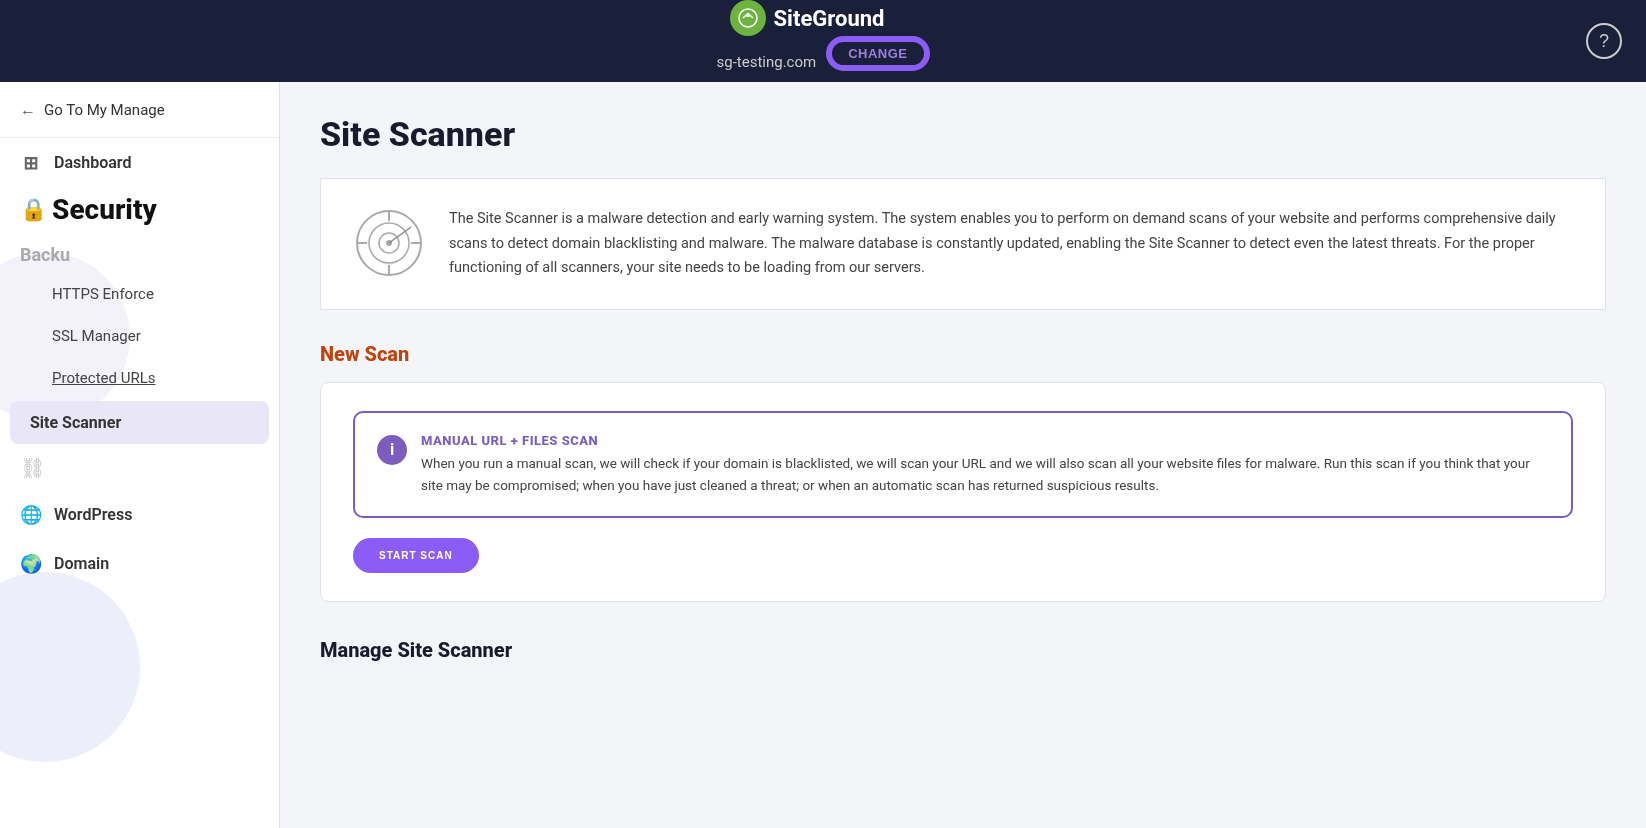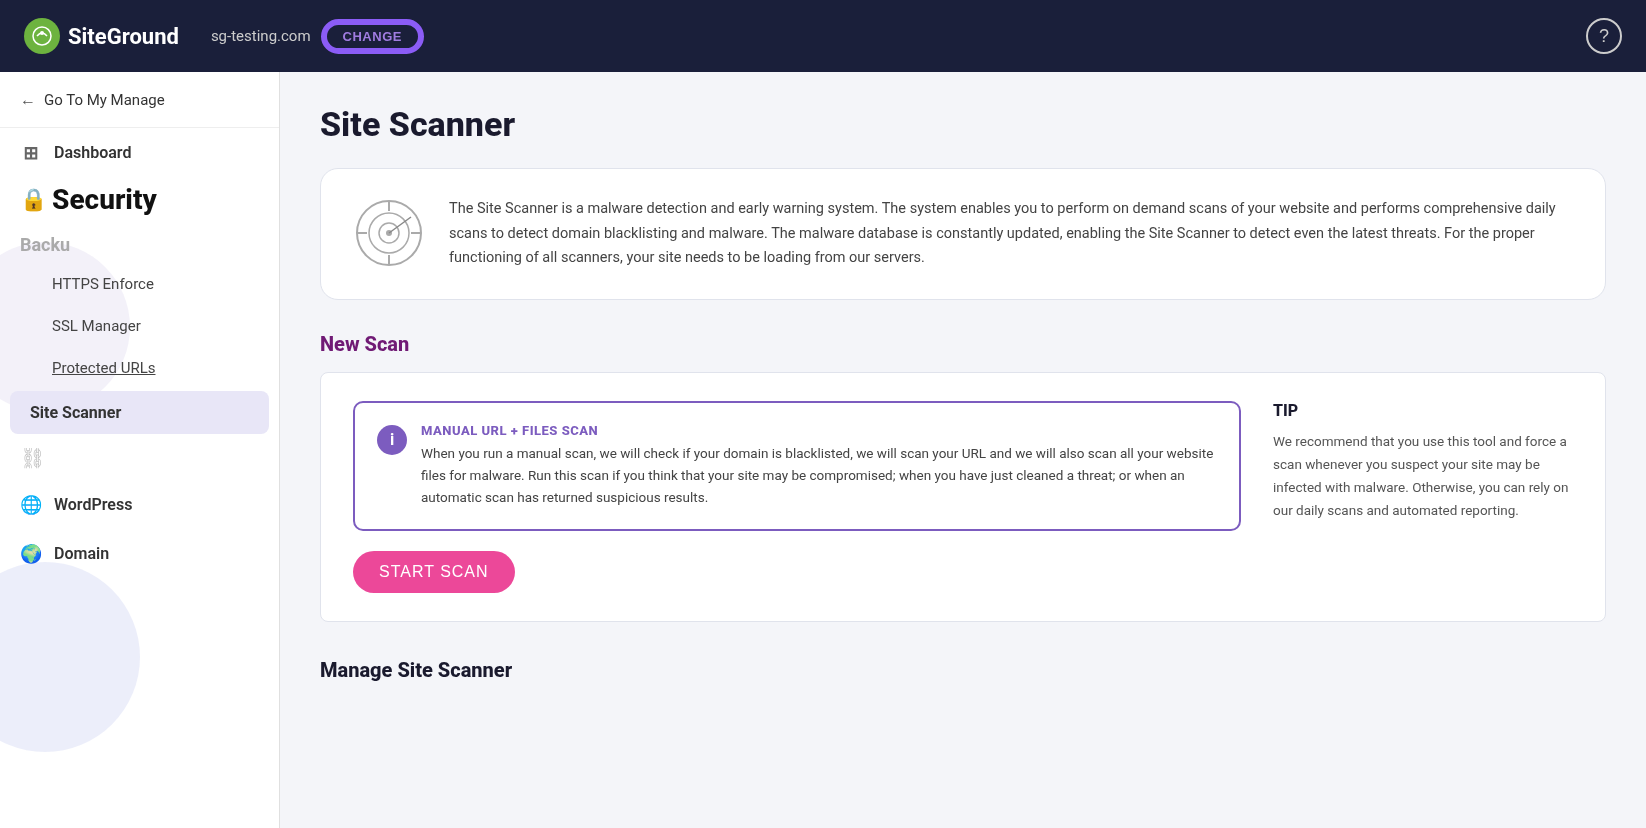--- a/index.html
+++ b/index.html
@@ -1,26 +1,27 @@
 <!DOCTYPE html>
 <html><head>
   <meta charset="utf-8">
   <style>
     * { margin: 0; padding: 0; box-sizing: border-box; }
     body { font-family: -apple-system, BlinkMacSystemFont, 'Segoe UI', Roboto, sans-serif; background: #f0f2f5; display: flex; flex-direction: column; height: 828px; overflow: hidden; }
 
     
     .header {
       background: #1a1f3a;
-      height: 72px;
+      height: 82px;
       display: flex;
       align-items: center;
       padding: 0 24px;
       flex-shrink: 0;
       position: relative;
+      flex-direction: column;
     }
     .logo {
       display: flex;
       align-items: center;
       gap: 8px;
       color: white;
       font-size: 22px;
       font-weight: 700;
       margin-right: 32px;
     }
@@ -31,21 +32,21 @@
       border-radius: 50%;
       display: flex;
       align-items: center;
       justify-content: center;
       color: white;
       font-size: 14px;
       font-weight: 900;
     }
     .domain-badge {
       display: flex;
-      align-items: center;
+      align-items: flex-end;
       gap: 10px;
       color: #ccc;
       font-size: 15px;
     }
     .change-btn {
       background: transparent;
       border: 6px solid #8b5cf6;
       color: #a07ce0;
       padding: 4px 16px;
       border-radius: 20px;
@@ -156,21 +157,21 @@
       background: #f4f5f9;
     }
     .page-title {
       font-size: 34px;
       font-weight: 800;
       color: #1a1a2e;
       margin-bottom: 24px;
     }
     .info-card {
       background: #fff;
-      border-radius: 18px;
+      border-radius: 0;
       padding: 28px 32px;
       display: flex;
       align-items: flex-start;
       gap: 24px;
       margin-bottom: 32px;
       border: 1px solid #e0e3ec;
     }
     .scanner-icon {
       width: 72px;
       height: 72px;
@@ -178,21 +179,21 @@
     }
     .info-text {
       font-size: 14.5px;
       color: #444;
       line-height: 1.7;
     }
 
     .section-title {
       font-size: 20px;
       font-weight: 800;
-      color: #701a75;
+      color: #c2410c;
       margin-bottom: 16px;
     }
     .scan-area {
       background: #fff;
       border-radius: 8px;
       padding: 28px 32px;
       margin-bottom: 32px;
       border: 1px solid #e0e3ec;
       display: flex;
       gap: 32px;
@@ -228,27 +229,27 @@
       letter-spacing: 0.5px;
       margin-bottom: 4px;
       text-transform: uppercase;
     }
     .scan-type-desc {
       font-size: 13.5px;
       color: #444;
       line-height: 1.65;
     }
     .start-scan-btn {
-      background: #ec4899;
+      background: #8b5cf6;
       color: #fff;
       border: none;
       padding: 12px 26px;
       border-radius: 24px;
-      font-size: 16px;
-      font-weight: 400;
+      font-size: 10px;
+      font-weight: 700;
       letter-spacing: 1px;
       cursor: pointer;
       text-transform: uppercase;
     }
 
     .tip-box { width: 300px; flex-shrink: 0; }
     .tip-title {
       font-size: 16px;
       font-weight: 800;
       color: #1a1a2e;
@@ -361,21 +362,17 @@
       <div class="scan-options">
         <div class="scan-option-card">
           <div class="info-circle">i</div>
           <div>
             <div class="scan-type-label">MANUAL URL + FILES SCAN</div>
             <div class="scan-type-desc">When you run a manual scan, we will check if your domain is blacklisted, we will scan your URL and we will also scan all your website files for malware. Run this scan if you think that your site may be compromised; when you have just cleaned a threat; or when an automatic scan has returned suspicious results.</div>
           </div>
         </div>
         <button class="start-scan-btn">START SCAN</button>
       </div>
-      <div class="tip-box">
-        <div class="tip-title">TIP</div>
-        <div class="tip-text">We recommend that you use this tool and force a scan whenever you suspect your site may be infected with malware. Otherwise, you can rely on our daily scans and automated reporting.</div>
-      </div>
     </div>
 
     <h2 class="manage-title">Manage Site Scanner</h2>
   </main>
 </div>
 
 </body></html>

